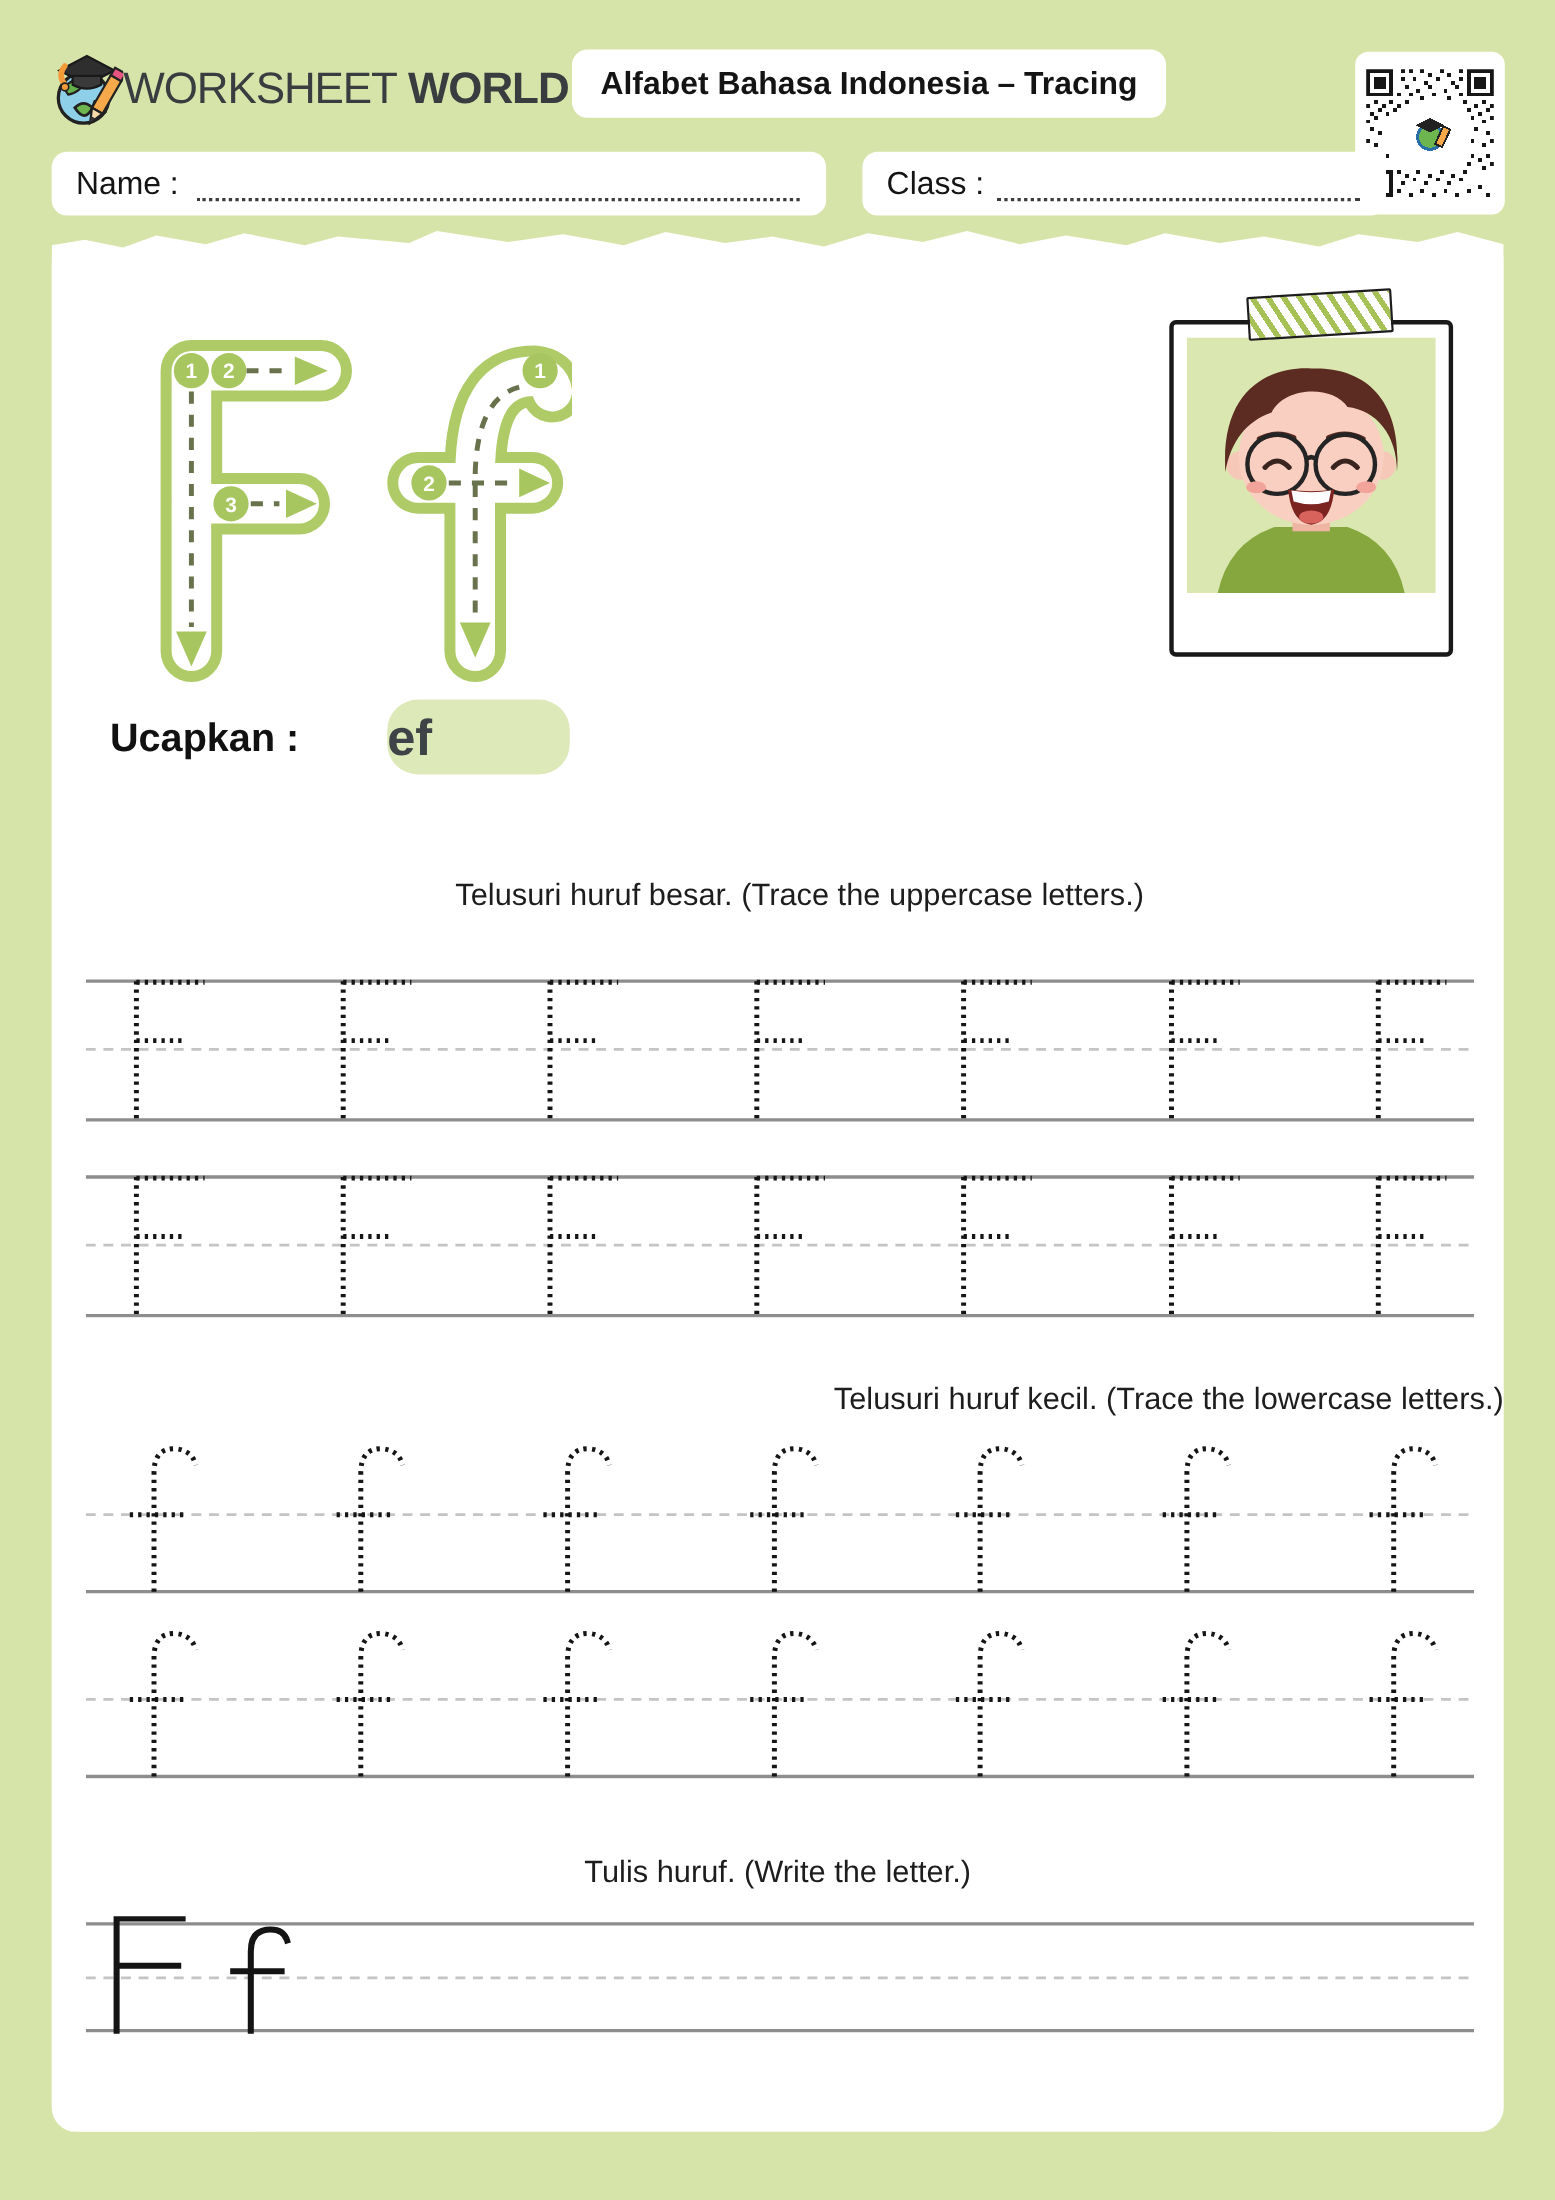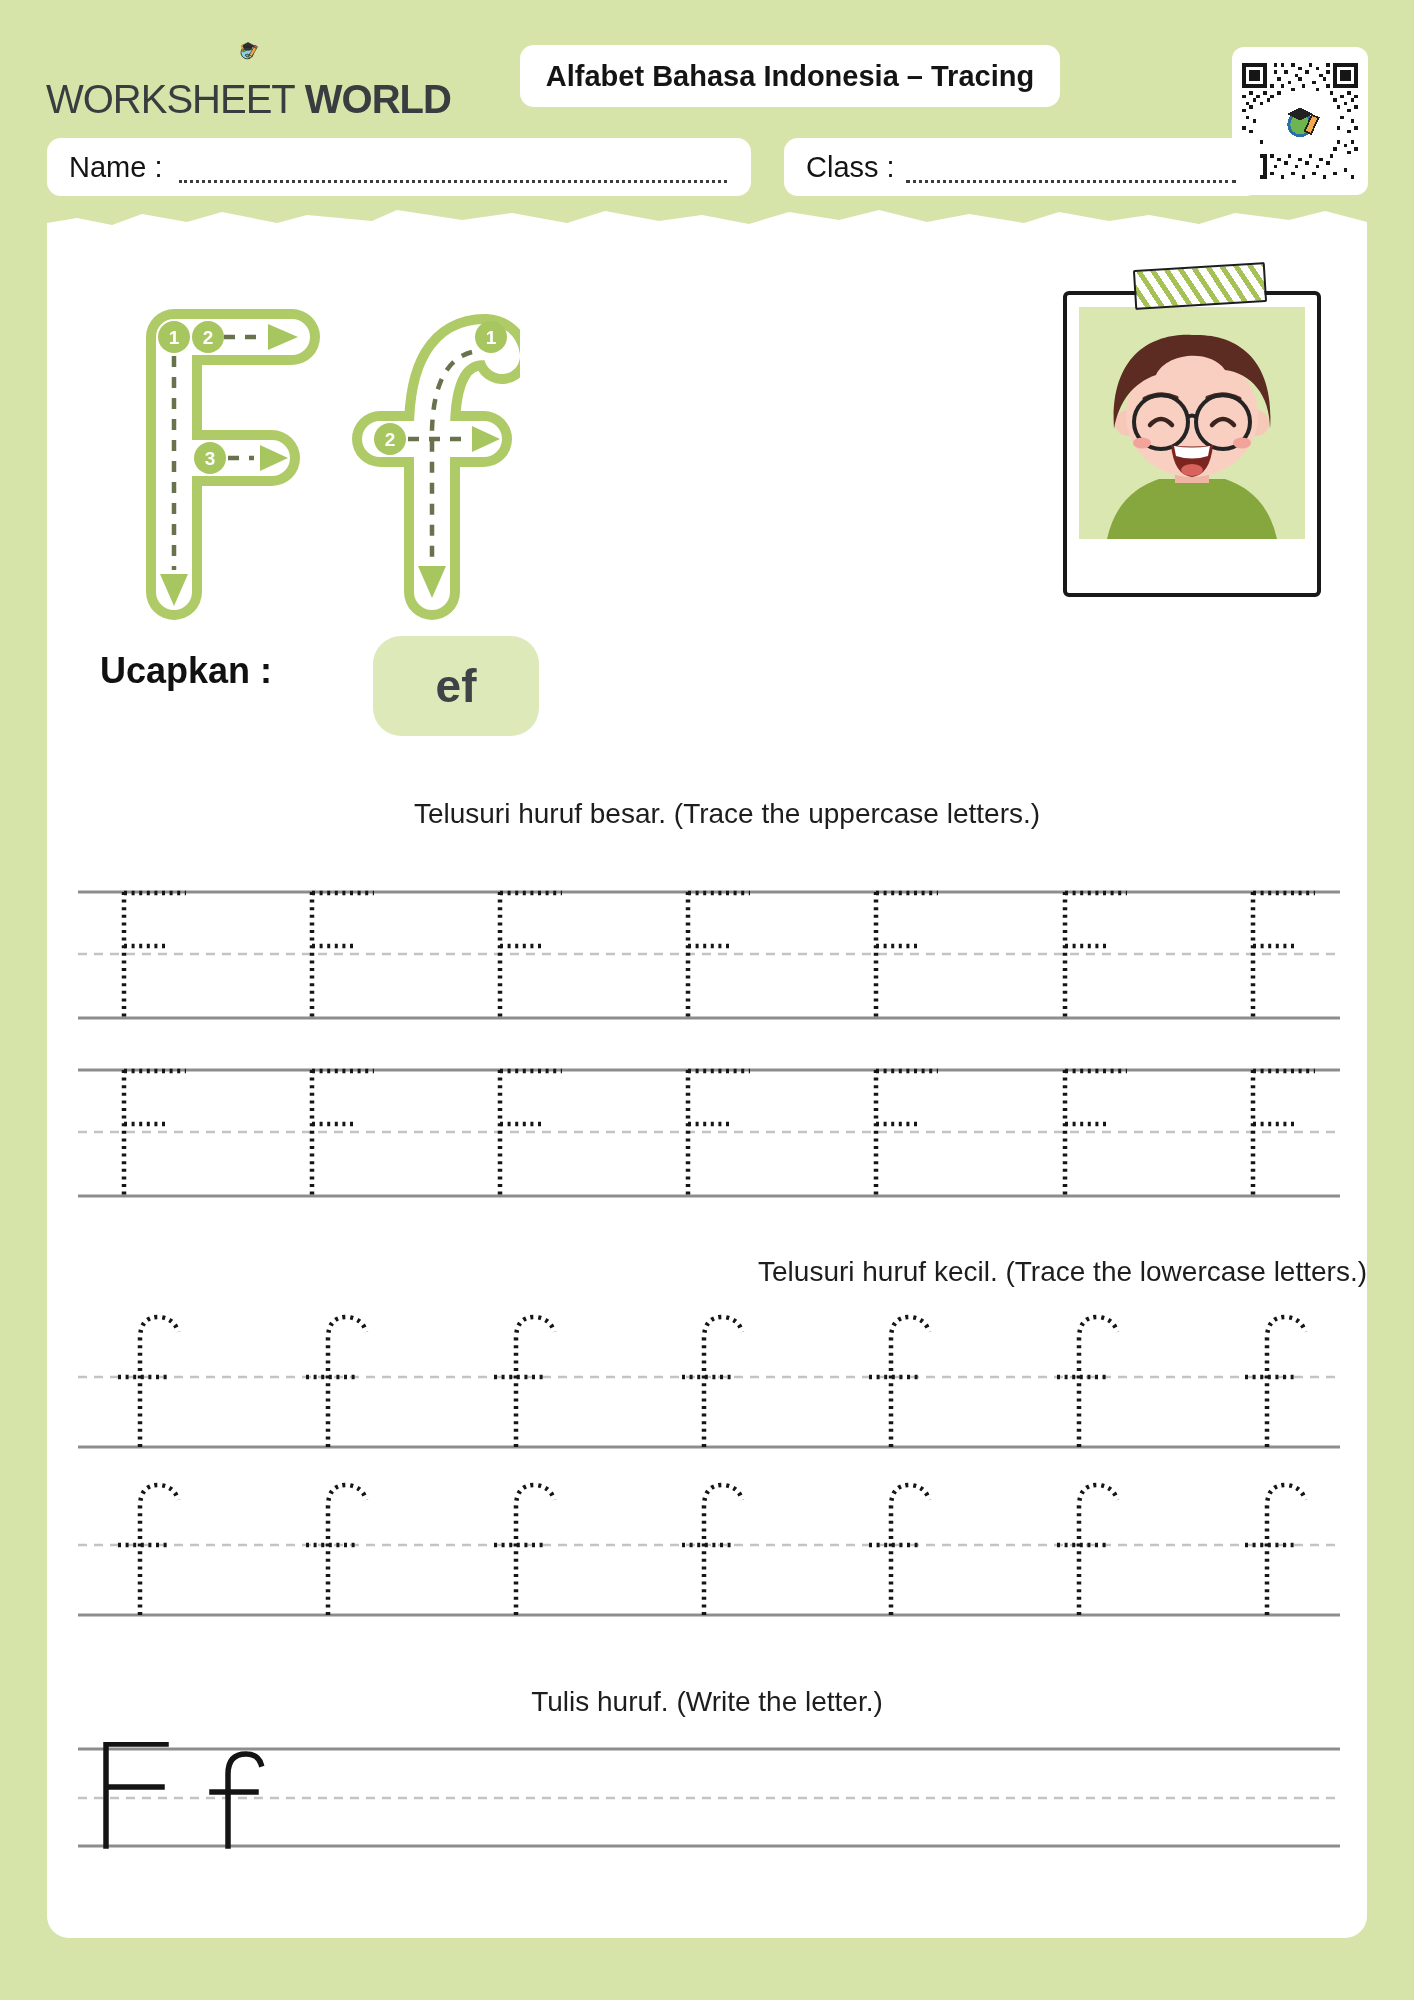--- a/index.html
+++ b/index.html
@@ -1,20 +1,20 @@
 <!DOCTYPE html>
 <html><head>
 <meta charset="utf-8">
 <style>
   html,body{margin:0;padding:0;}
   #page{position:relative;width:1414px;height:2000px;background:#d7e4a9;overflow:hidden;
         font-family:"Liberation Sans",sans-serif;color:#1c1c1c;}
   .abs{position:absolute;}
   
-  .brand{left:46px;top:40px;height:82px;display:flex;align-items:center;gap:16px;flex-direction:column;}
+  .brand{left:46px;top:40px;height:82px;display:flex;align-items:center;gap:0;}
   .brand-text{font-size:40px;color:#3a3d40;letter-spacing:-1px;white-space:nowrap;}
   .brand-text .w1{font-weight:500;}
   .brand-text .w2{font-weight:800;margin-left:10px;}
   .whitebox{background:#ffffff;border-radius:14px;}
   .title-box{left:520px;top:45px;width:540px;height:62px;display:flex;align-items:center;justify-content:center;}
   .title-box span{font-weight:700;font-size:29px;color:#141414;}
   .qr-box{left:1232px;top:47px;width:136px;height:148px;border-radius:12px;display:flex;align-items:center;justify-content:center;}
   .field-box{top:138px;height:58px;}
   .field-label{position:absolute;left:22px;top:13px;font-size:29px;color:#141414;}
   .dotline{position:absolute;bottom:13px;border-bottom:3px dotted #3c3c3c;}
@@ -23,22 +23,22 @@
   .torn{left:47px;top:207px;width:1320px;height:28px;}
   
   .bub{stroke:#aecb67;stroke-width:56;fill:none;stroke-linecap:round;stroke-linejoin:round;}
   .bubin{stroke:#ffffff;stroke-width:36;fill:none;stroke-linecap:round;stroke-linejoin:round;}
   .guide{stroke:#68724d;stroke-width:4.5;fill:none;stroke-dasharray:11 10;}
   .garr{fill:#a8c65f;}
   .gc{fill:#a8c65f;}
   .gnum{fill:#ffffff;font-size:19px;font-weight:700;text-anchor:middle;}
   
   .say-label{left:100px;top:650px;font-size:36px;font-weight:700;color:#111;}
-  .pill{left:373px;top:636px;width:166px;height:100px;background:#dde9b9;border-radius:28px;
-        display:flex;align-items:center;justify-content:center;}
+  .pill{left:352px;top:636px;width:166px;height:68px;background:#dde9b9;border-radius:28px;
+        display:flex;align-items:center;}
   .pill span{font-size:46px;font-weight:800;color:#3e4347;}
   
   .polaroid{left:1063px;top:291px;width:258px;height:306px;background:#fff;border:4px solid #191919;
             border-radius:6px;box-sizing:border-box;}
   .photo{position:absolute;left:12px;top:12px;width:226px;height:232px;background:#dbe7b0;overflow:hidden;}
   .tape{left:1134px;top:266px;width:128px;height:36px;border:2px solid #1d1d1d;border-radius:2px;
         background:repeating-linear-gradient(60deg,#ffffff 0 7px,#a6c155 7px 12px);transform:rotate(-3.5deg);}
   .foto-wrap{left:1063px;top:620px;width:258px;text-align:center;}
   .foto{font-size:46px;font-weight:800;color:#e8161d;line-height:1.1;}
   .photo-en{font-size:32px;color:#121212;margin-top:4px;}

